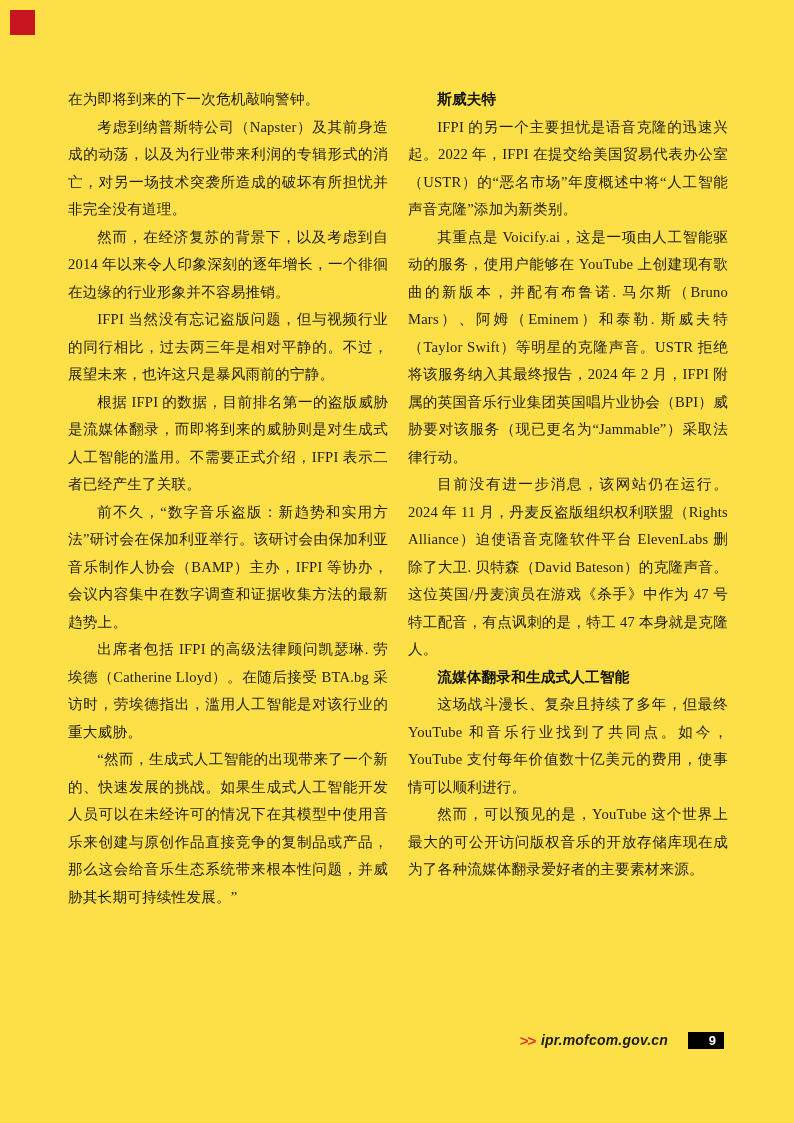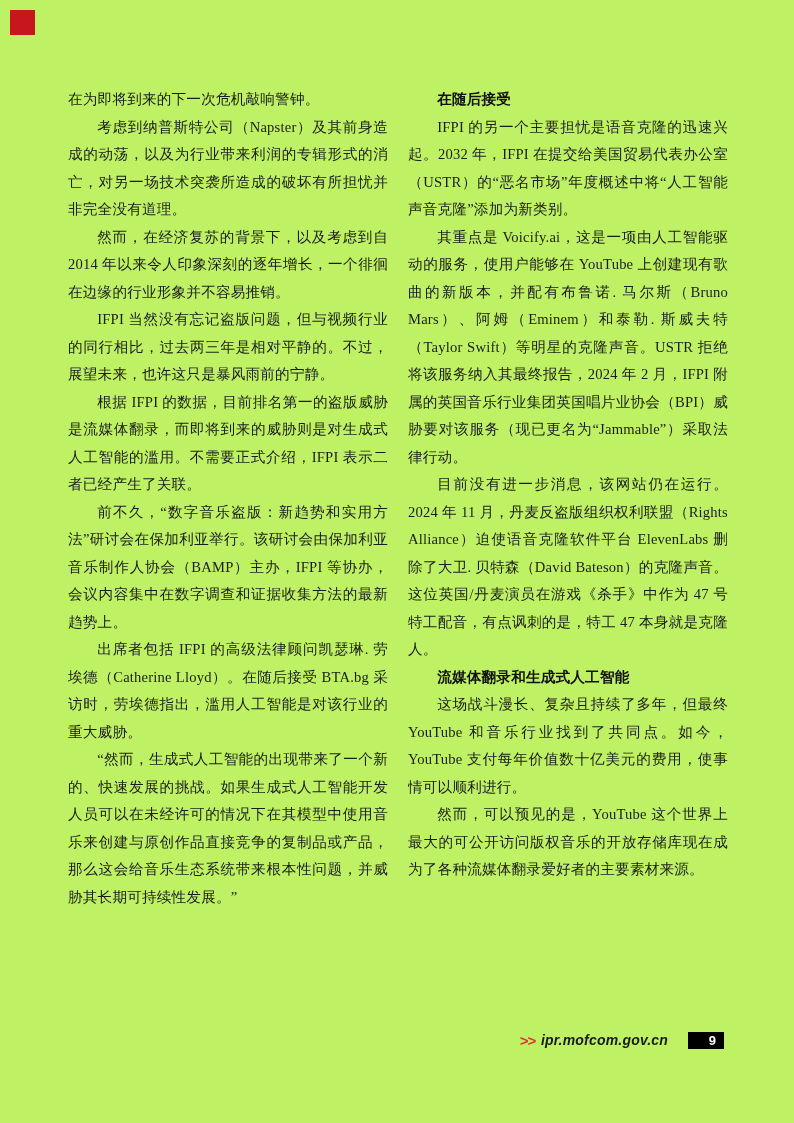--- a/index.html
+++ b/index.html
@@ -1,20 +1,20 @@
 <!DOCTYPE html>
 <html><head>
 <meta charset="utf-8">
 <style>
   html, body { margin: 0; padding: 0; background: #ffffff; }
   #page {
     position: relative;
     width: 794px;
     height: 1123px;
-    background: #bef264;
+    background: #fde047;
     overflow: hidden;
     font-family: "Liberation Serif", "DejaVu Serif", serif;
     color: #1c1c1c;
   }
   #corner-marker {
     position: absolute;
     left: 10px;
     top: 10px;
     width: 25px;
     height: 25px;
@@ -101,22 +101,22 @@
         <div class="para">在为即将到来的下一次危机敲响警钟。</div>
         <div class="para indent">考虑到纳普斯特公司（Napster）及其前身造成的动荡，以及为行业带来利润的专辑形式的消亡，对另一场技术突袭所造成的破坏有所担忧并非完全没有道理。</div>
         <div class="para indent">然而，在经济复苏的背景下，以及考虑到自 2014 年以来令人印象深刻的逐年增长，一个徘徊在边缘的行业形象并不容易推销。</div>
         <div class="para indent">IFPI 当然没有忘记盗版问题，但与视频行业的同行相比，过去两三年是相对平静的。不过，展望未来，也许这只是暴风雨前的宁静。</div>
         <div class="para indent">根据 IFPI 的数据，目前排名第一的盗版威胁是流媒体翻录，而即将到来的威胁则是对生成式人工智能的滥用。不需要正式介绍，IFPI 表示二者已经产生了关联。</div>
         <div class="para indent">前不久，“数字音乐盗版：新趋势和实用方法”研讨会在保加利亚举行。该研讨会由保加利亚音乐制作人协会（BAMP）主办，IFPI 等协办，会议内容集中在数字调查和证据收集方法的最新趋势上。</div>
         <div class="para indent">出席者包括 IFPI 的高级法律顾问凯瑟琳. 劳埃德（Catherine Lloyd）。在随后接受 BTA.bg 采访时，劳埃德指出，滥用人工智能是对该行业的重大威胁。</div>
         <div class="para indent">“然而，生成式人工智能的出现带来了一个新的、快速发展的挑战。如果生成式人工智能开发人员可以在未经许可的情况下在其模型中使用音乐来创建与原创作品直接竞争的复制品或产品，那么这会给音乐生态系统带来根本性问题，并威胁其长期可持续性发展。”</div>
       </div>
     <div class="column">
-        <div class="para heading indent">在随后接受</div>
-        <div class="para indent">IFPI 的另一个主要担忧是语音克隆的迅速兴起。2032 年，IFPI 在提交给美国贸易代表办公室（USTR）的“恶名市场”年度概述中将“人工智能声音克隆”添加为新类别。</div>
+        <div class="para heading indent">斯威夫特</div>
+        <div class="para indent">IFPI 的另一个主要担忧是语音克隆的迅速兴起。2022 年，IFPI 在提交给美国贸易代表办公室（USTR）的“恶名市场”年度概述中将“人工智能声音克隆”添加为新类别。</div>
         <div class="para indent">其重点是 Voicify.ai，这是一项由人工智能驱动的服务，使用户能够在 YouTube 上创建现有歌曲的新版本，并配有布鲁诺. 马尔斯（Bruno Mars）、阿姆（Eminem）和泰勒. 斯威夫特（Taylor Swift）等明星的克隆声音。USTR 拒绝将该服务纳入其最终报告，2024 年 2 月，IFPI 附属的英国音乐行业集团英国唱片业协会（BPI）威胁要对该服务（现已更名为“Jammable”）采取法律行动。</div>
         <div class="para indent">目前没有进一步消息，该网站仍在运行。2024 年 11 月，丹麦反盗版组织权利联盟（Rights Alliance）迫使语音克隆软件平台 ElevenLabs 删除了大卫. 贝特森（David Bateson）的克隆声音。这位英国/丹麦演员在游戏《杀手》中作为 47 号特工配音，有点讽刺的是，特工 47 本身就是克隆人。</div>
         <div class="para heading indent">流媒体翻录和生成式人工智能</div>
         <div class="para indent">这场战斗漫长、复杂且持续了多年，但最终 YouTube 和音乐行业找到了共同点。如今，YouTube 支付每年价值数十亿美元的费用，使事情可以顺利进行。</div>
         <div class="para indent">然而，可以预见的是，YouTube 这个世界上最大的可公开访问版权音乐的开放存储库现在成为了各种流媒体翻录爱好者的主要素材来源。</div>
       </div>
   </div>
 
   <div id="footer">
     <span id="footer-chevrons">&gt;&gt;</span>

